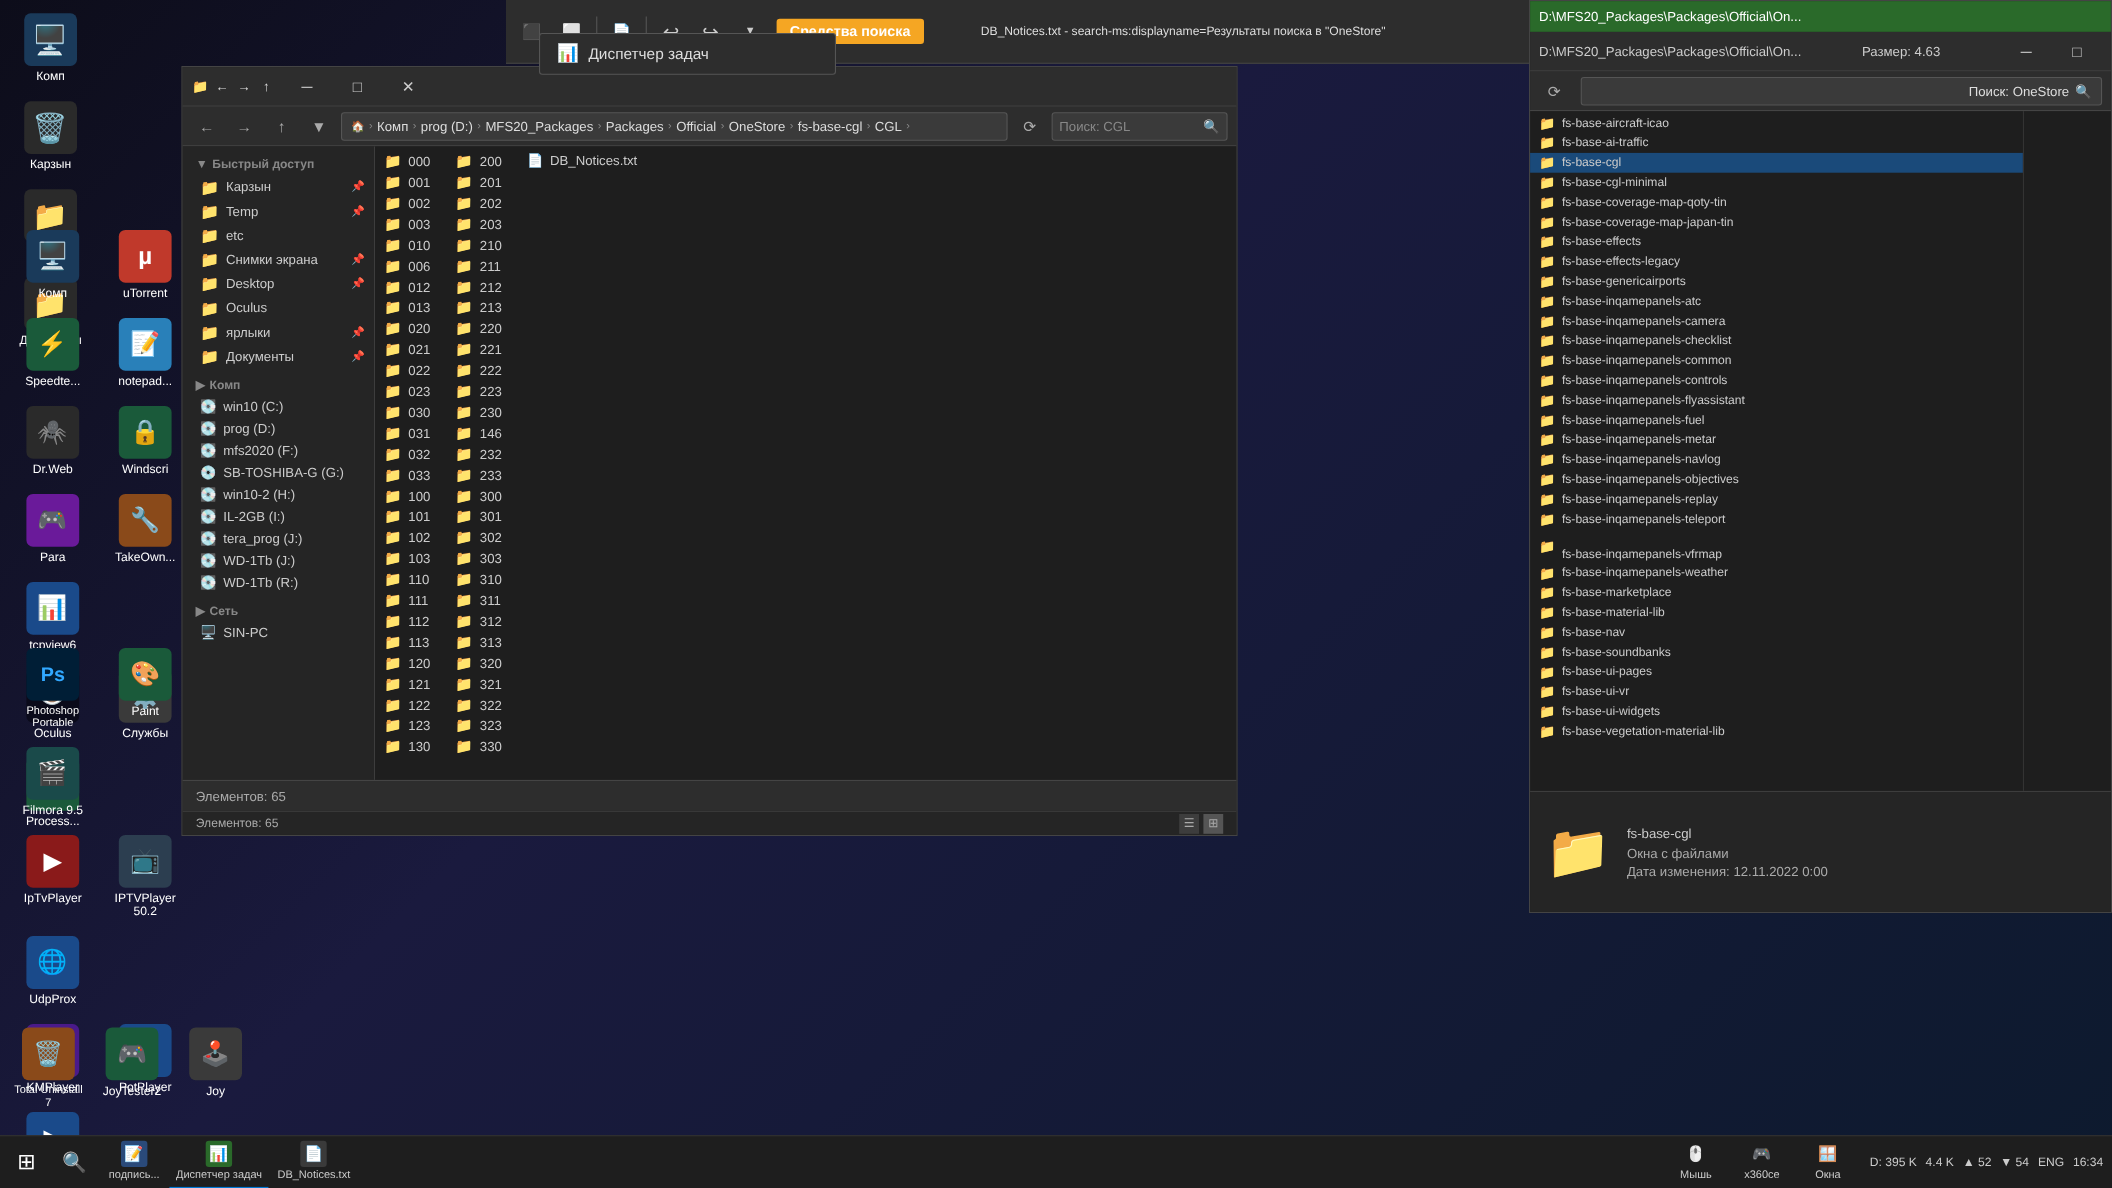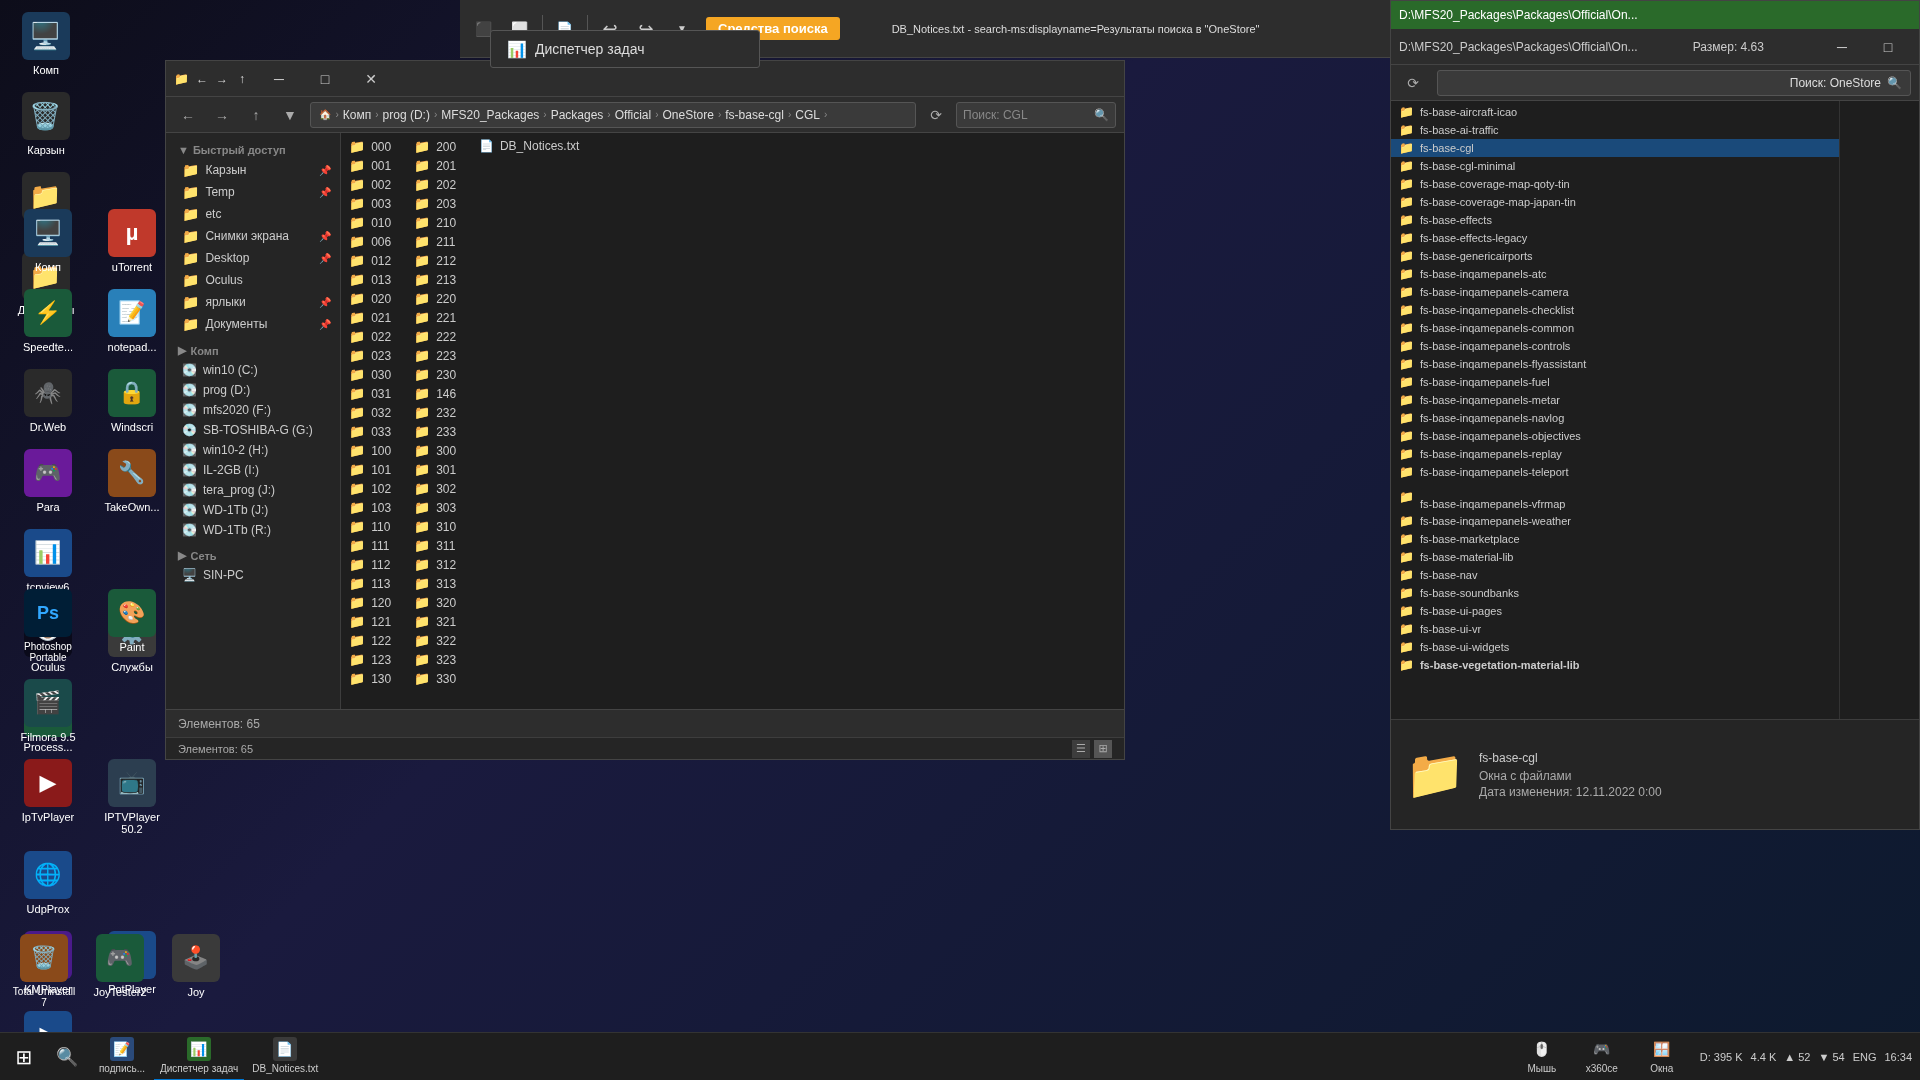--- a/index.html
+++ b/index.html
@@ -664,21 +664,21 @@
           <div class="right-item">
             <span style="color:#f0c040;font-size:12px;">📁</span>
             <span style="font-size:11px;">fs-base-ui-vr</span>
           </div>
           <div class="right-item">
             <span style="color:#f0c040;font-size:12px;">📁</span>
             <span style="font-size:11px;">fs-base-ui-widgets</span>
           </div>
           <div class="right-item">
             <span style="color:#f0c040;font-size:12px;">📁</span>
-            <span style="font-size:11px;font-weight:bold;">fs-base-vegetation-material-lib</span>
+            <span style="font-size:11px;">fs-base-vegetation-material-lib</span>
           </div>
         </div>
 
       <div style="width:80px;overflow:hidden;padding:2px 0;border-left:1px solid #333;" id="bg-folders-col2">
       </div>
     </div>
 
     <div style="height:110px;background:#252525;border-top:1px solid #3d3d3d;display:flex;align-items:center;padding:12px;gap:12px;">
       <div style="width:64px;height:64px;display:flex;align-items:center;justify-content:center;font-size:48px;color:#f0c040;">📁</div>
       <div style="color:#ccc;font-size:12px;">

